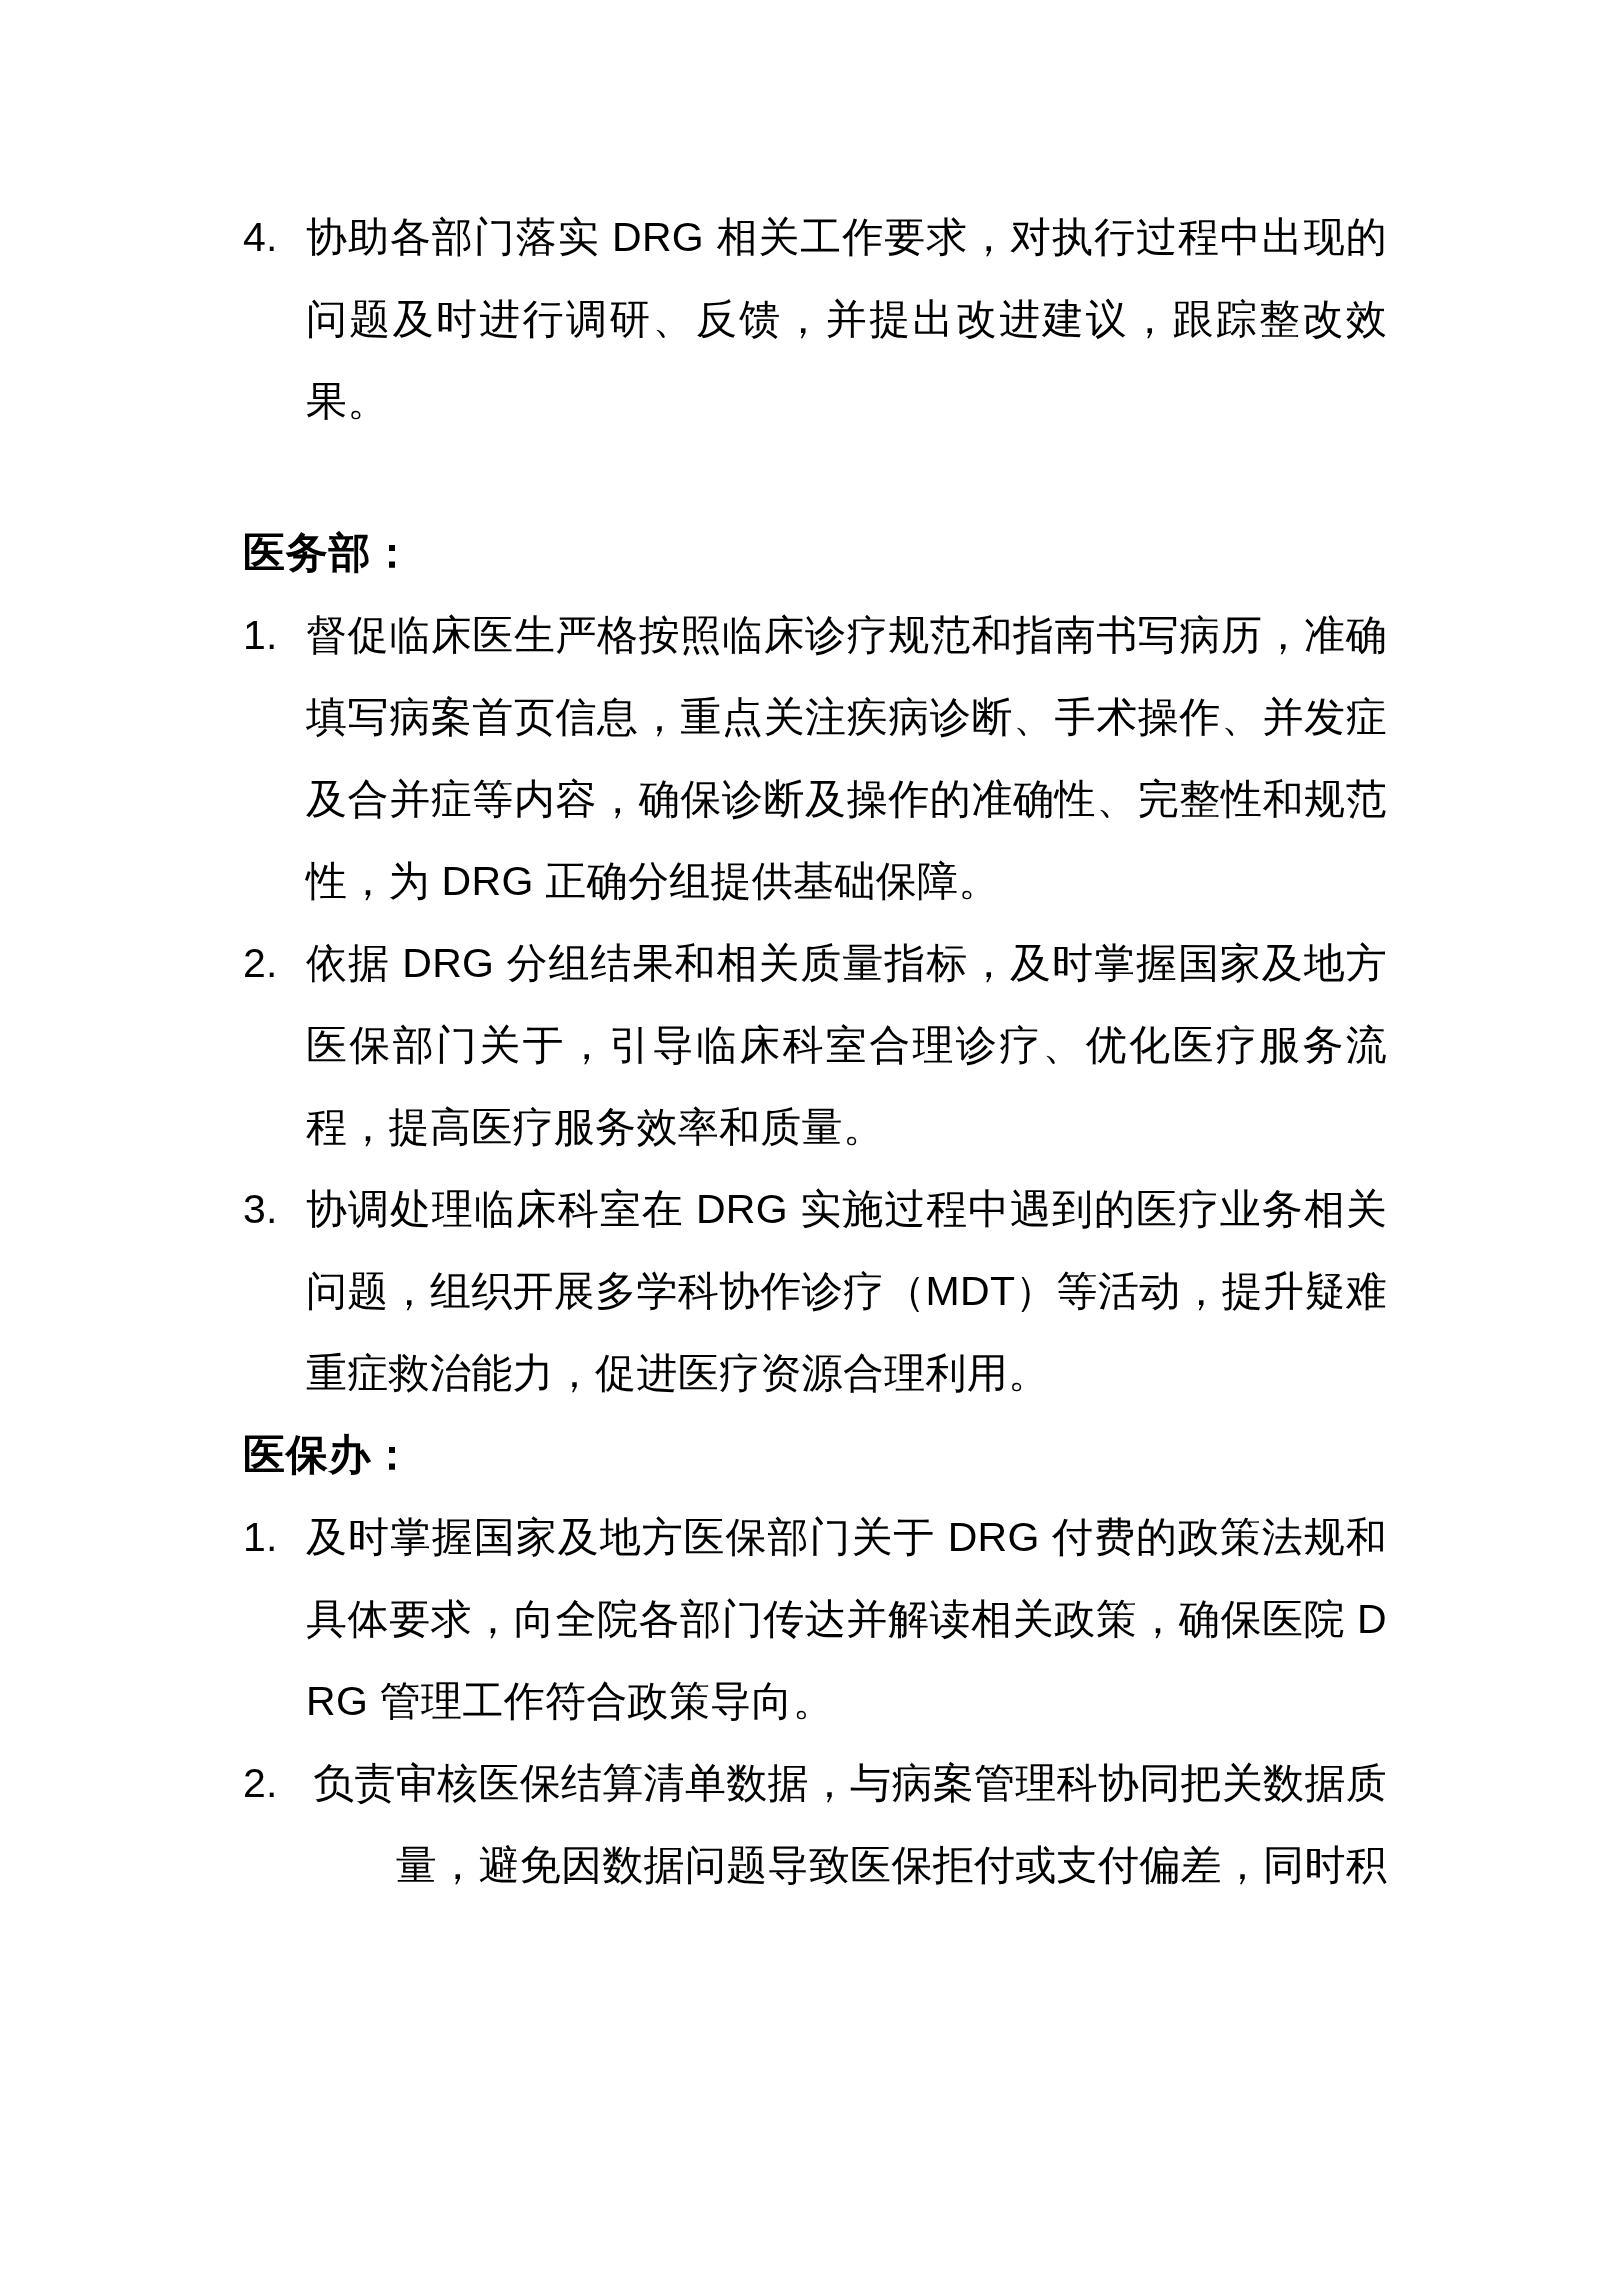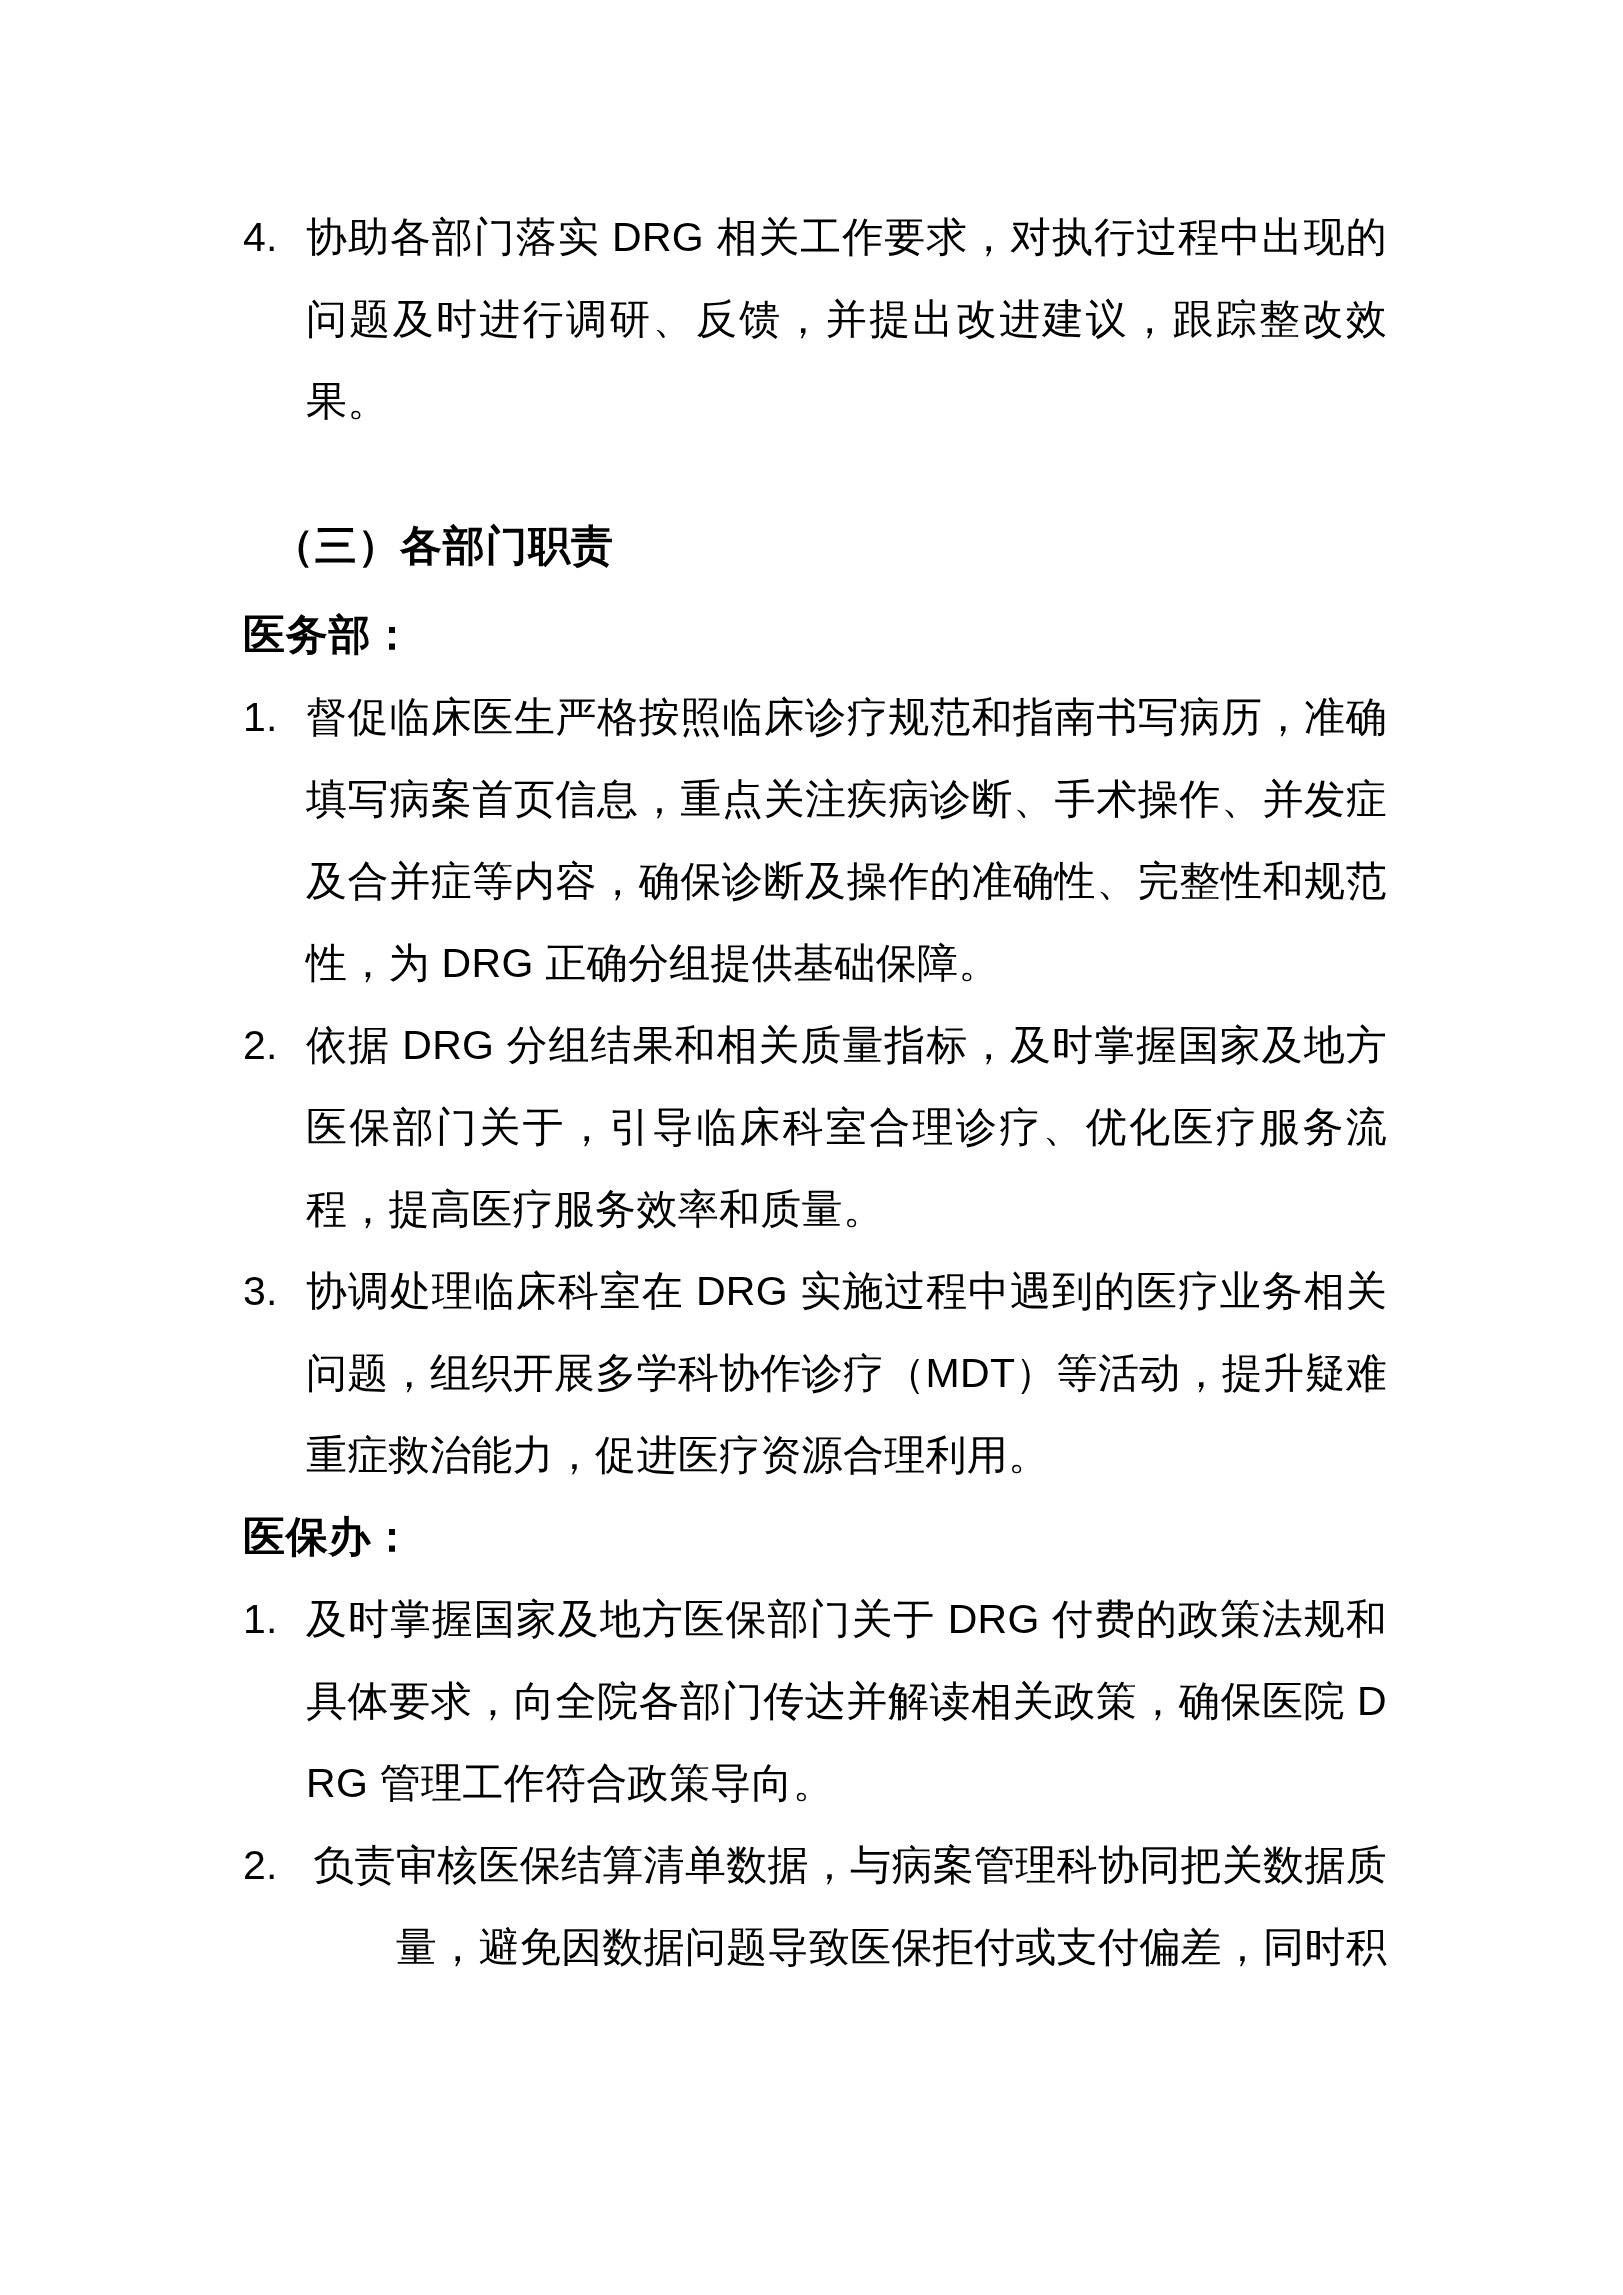--- a/index.html
+++ b/index.html
@@ -83,21 +83,20 @@
 <div class="page">
   <div class="content">
 
     <div class="list-item">
       <span class="list-marker">4.</span>
       <span class="list-body">协助各部门落实 DRG 相关工作要求，对执行过程中出现的问题及时进行调研、反馈，并提出改进建议，跟踪整改效果。</span>
     </div>
 
     <div class="gap-lg"></div>
 
-    <div class="section-heading">（三）各部门职责</div>
 
     <div class="gap-sm"></div>
 
     <div class="dept-heading">医务部：</div>
 
     <div class="list-item">
       <span class="list-marker">1.</span>
       <span class="list-body">督促临床医生严格按照临床诊疗规范和指南书写病历，准确填写病案首页信息，重点关注疾病诊断、手术操作、并发症及合并症等内容，确保诊断及操作的准确性、完整性和规范性，为 DRG 正确分组提供基础保障。</span>
     </div>
 

